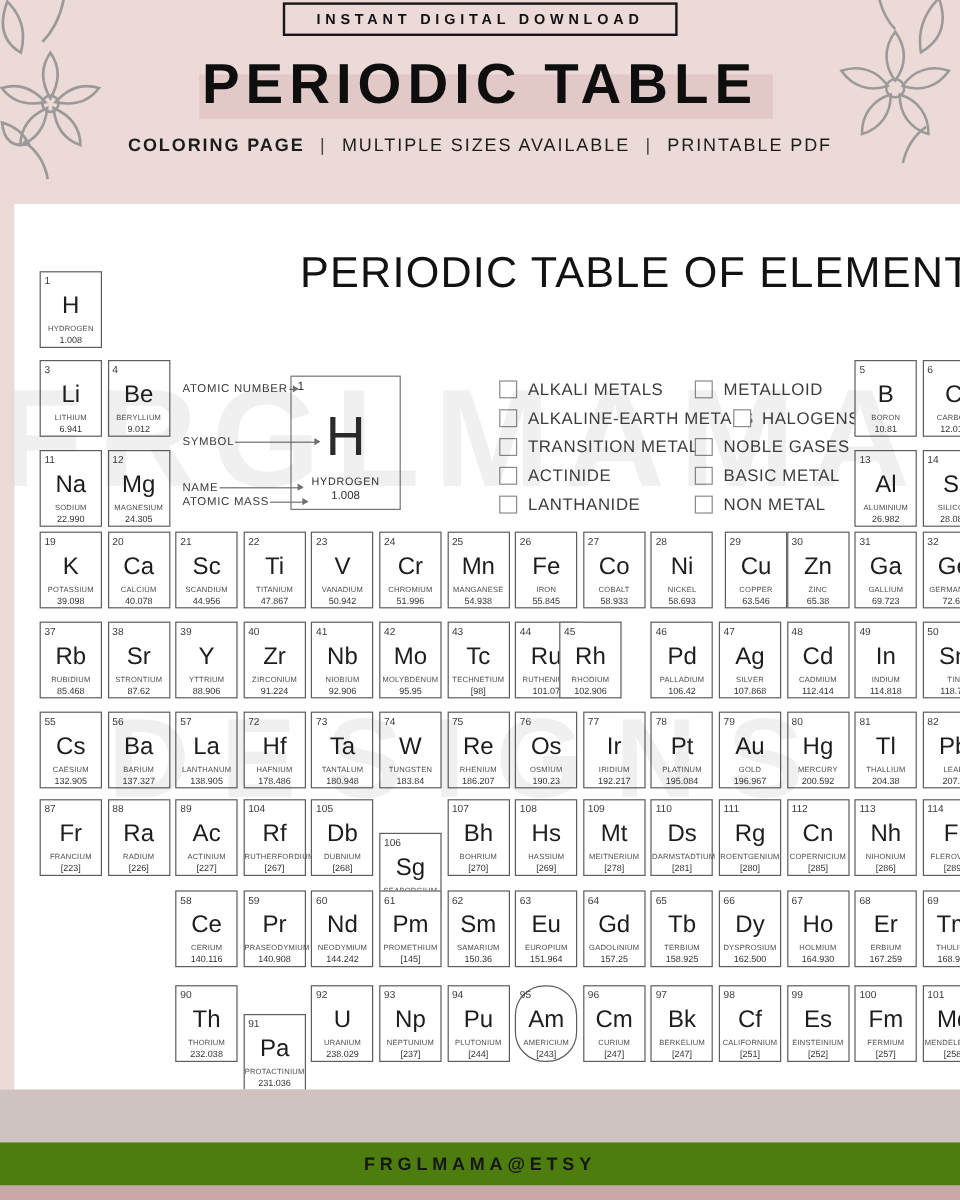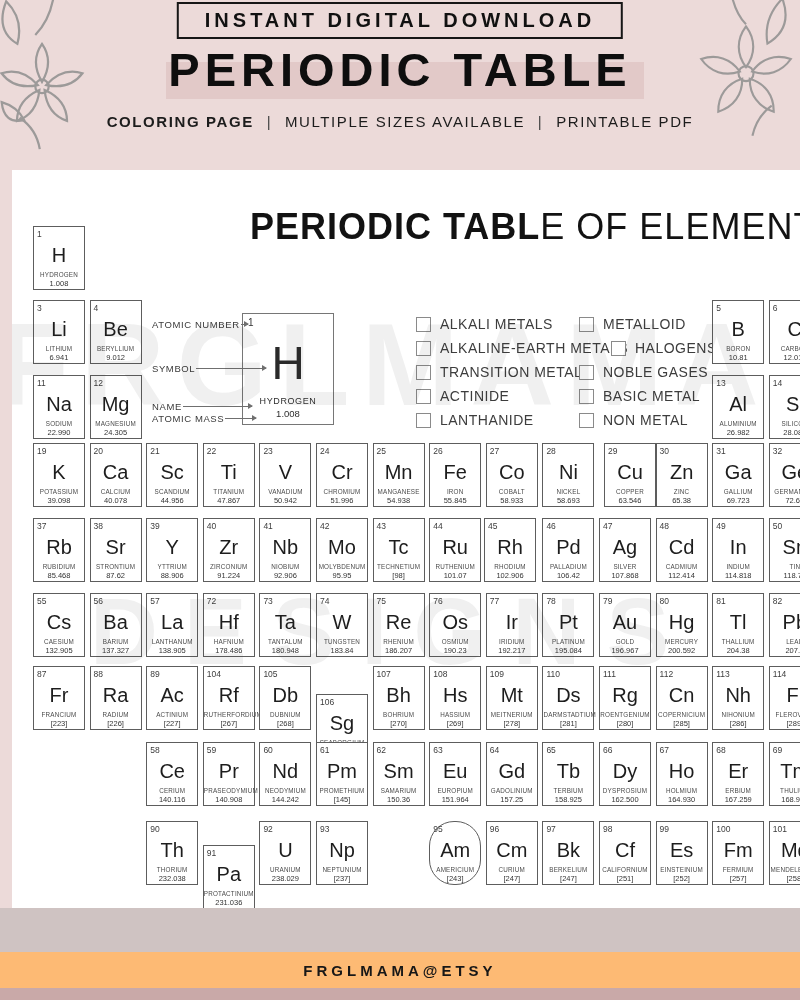--- a/index.html
+++ b/index.html
@@ -2,39 +2,39 @@
 <html><head>
 <meta charset="utf-8">
 <style>
   html,body{margin:0;padding:0;}
   body{width:800px;height:1000px;position:relative;overflow:hidden;
        background:#ecdad9;font-family:"Liberation Sans",sans-serif;}
 
   
   .hdr{position:absolute;left:0;top:0;width:800px;height:170px;}
   .badge{position:absolute;left:50%;transform:translateX(-50%);top:2px;
-         border:2.5px solid #161616;padding:5px 26px;font-size:20px;font-weight:700;
+         border:2.5px solid #161616;padding:5px 26px;font-size:12px;font-weight:700;
          letter-spacing:4px;color:#111;white-space:nowrap;text-align:center;}
   .title-hl{position:absolute;left:166px;top:62px;width:478px;height:37px;background:#e2c9c8;}
   .big-title{position:absolute;left:0;top:42px;width:800px;text-align:center;
              font-size:47px;font-weight:800;letter-spacing:5px;color:#0e0e0e;}
   .subtitle{position:absolute;left:0;top:113px;width:800px;text-align:center;
             font-size:15px;letter-spacing:1.6px;color:#1c1c1c;}
   .subtitle .b{font-weight:800;}
   .subtitle .sep{color:#444;padding:0 7px;font-weight:300;}
   .flower{position:absolute;opacity:.85;}
   .fl-left{left:-14px;top:-6px;width:112px;height:158px;}
   .fl-right{right:-10px;top:-10px;width:128px;height:150px;transform:scaleX(-1);}
 
   
   .page{position:absolute;left:12px;top:170px;width:788px;height:738px;
         background:#ffffff;overflow:hidden;}
   .page-title{position:absolute;left:238px;top:36px;white-space:nowrap;
               font-size:36px;letter-spacing:1px;color:#121212;}
-  .page-title .pt-bold{font-weight:700;text-align:center;}
+  .page-title .pt-bold{font-weight:400;text-align:center;}
   .page-title .pt-light{font-weight:300;}
 
   
   .wm{position:absolute;white-space:nowrap;font-weight:700;color:rgba(40,40,40,0.07);
       pointer-events:none;z-index:5;}
   .wm1{left:-14px;top:128px;font-size:116px;letter-spacing:12px;}
   .wm2{left:78px;top:408px;font-size:94px;letter-spacing:26px;}
 
   
   .key-box{position:absolute;left:230px;top:143px;width:90px;height:110px;
@@ -67,21 +67,21 @@
   .e-num{position:absolute;left:3px;top:2px;font-size:8.5px;color:#3c3c3c;}
   .e-sym{position:absolute;left:0;right:0;top:17px;text-align:center;
          font-size:20px;font-weight:400;color:#1d1d1d;}
   .e-name{position:absolute;left:0;right:0;top:44px;text-align:center;
           font-size:6.3px;letter-spacing:.2px;color:#4a4a4a;white-space:nowrap;}
   .e-mass{position:absolute;left:0;right:0;top:52px;text-align:center;
           font-size:7.5px;color:#333;}
 
   
   .band-gray{position:absolute;left:0;top:908px;width:800px;height:44px;background:#cfc3c2;}
-  .band-white{position:absolute;left:0;top:952px;width:800px;height:36px;background:#fdba74;
+  .band-white{position:absolute;left:0;top:952px;width:800px;height:36px;background:#4d7c0f;
               display:flex;align-items:center;justify-content:center;}
   .shop{font-size:15px;font-weight:600;letter-spacing:4px;color:#171717;}
   .band-rose{position:absolute;left:0;top:988px;width:800px;height:12px;background:#c9a9a8;}
 </style>
 </head>
 <body>
 
 <div class="hdr">
   <svg class="flower fl-left" viewBox="0 0 100 140">
     <defs>
@@ -381,21 +381,21 @@
         <span class="e-sym">Tc</span>
         <span class="e-name">TECHNETIUM</span>
         <span class="e-mass">[98]</span>
       </div>
       <div class="cell" style="left: 417.2px; top: 348px;">
         <span class="e-num">44</span>
         <span class="e-sym">Ru</span>
         <span class="e-name">RUTHENIUM</span>
         <span class="e-mass">101.07</span>
       </div>
-      <div class="cell" style="left: 472px; top: 348px;">
+      <div class="cell" style="left: 454px; top: 348px;">
         <span class="e-num">45</span>
         <span class="e-sym">Rh</span>
         <span class="e-name">RHODIUM</span>
         <span class="e-mass">102.906</span>
       </div>
       <div class="cell" style="left: 530.4px; top: 348px;">
         <span class="e-num">46</span>
         <span class="e-sym">Pd</span>
         <span class="e-name">PALLADIUM</span>
         <span class="e-mass">106.42</span>
@@ -681,20 +681,26 @@
         <span class="e-sym">U</span>
         <span class="e-name">URANIUM</span>
         <span class="e-mass">238.029</span>
       </div>
       <div class="cell" style="left: 304px; top: 651px;">
         <span class="e-num">93</span>
         <span class="e-sym">Np</span>
         <span class="e-name">NEPTUNIUM</span>
         <span class="e-mass">[237]</span>
       </div>
+      <div class="cell" style="left: 360.6px; top: 651px;">
+        <span class="e-num">94</span>
+        <span class="e-sym">Pu</span>
+        <span class="e-name">PLUTONIUM</span>
+        <span class="e-mass">[244]</span>
+      </div>
       <div class="cell" style="left: 417.2px; top: 651px; border-radius: 25px;">
         <span class="e-num">95</span>
         <span class="e-sym">Am</span>
         <span class="e-name">AMERICIUM</span>
         <span class="e-mass">[243]</span>
       </div>
       <div class="cell" style="left: 473.8px; top: 651px;">
         <span class="e-num">96</span>
         <span class="e-sym">Cm</span>
         <span class="e-name">CURIUM</span>

